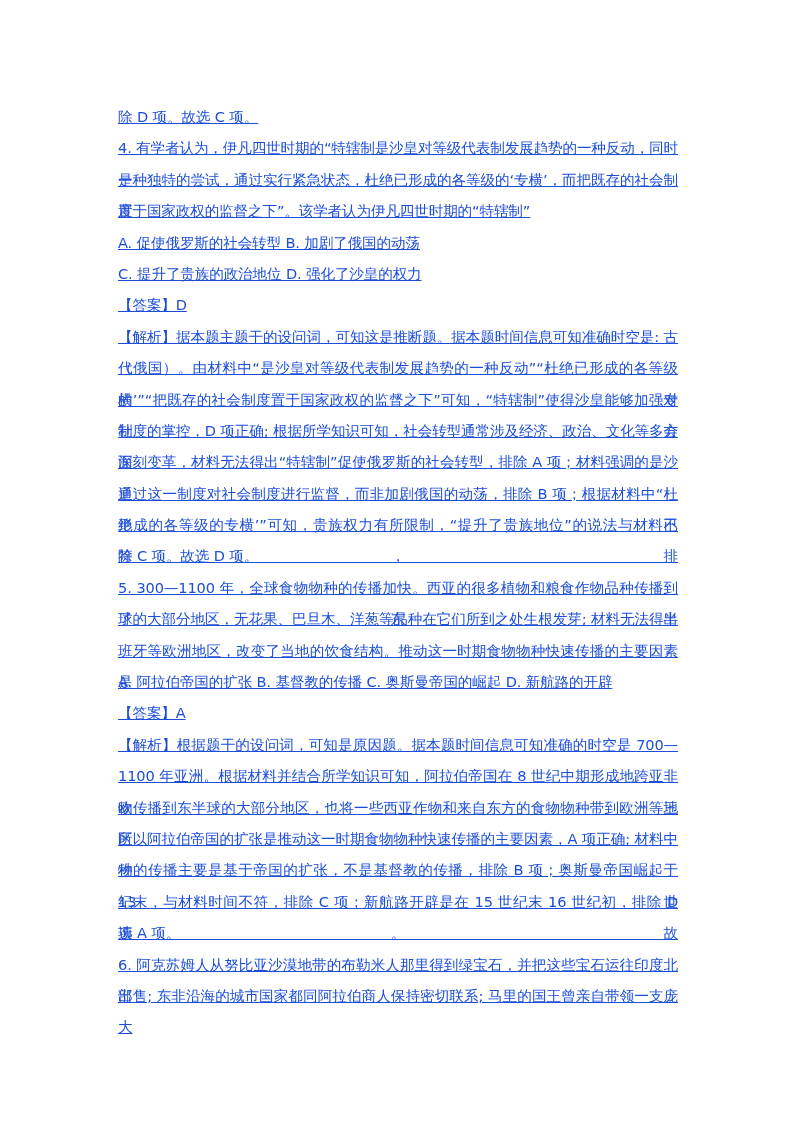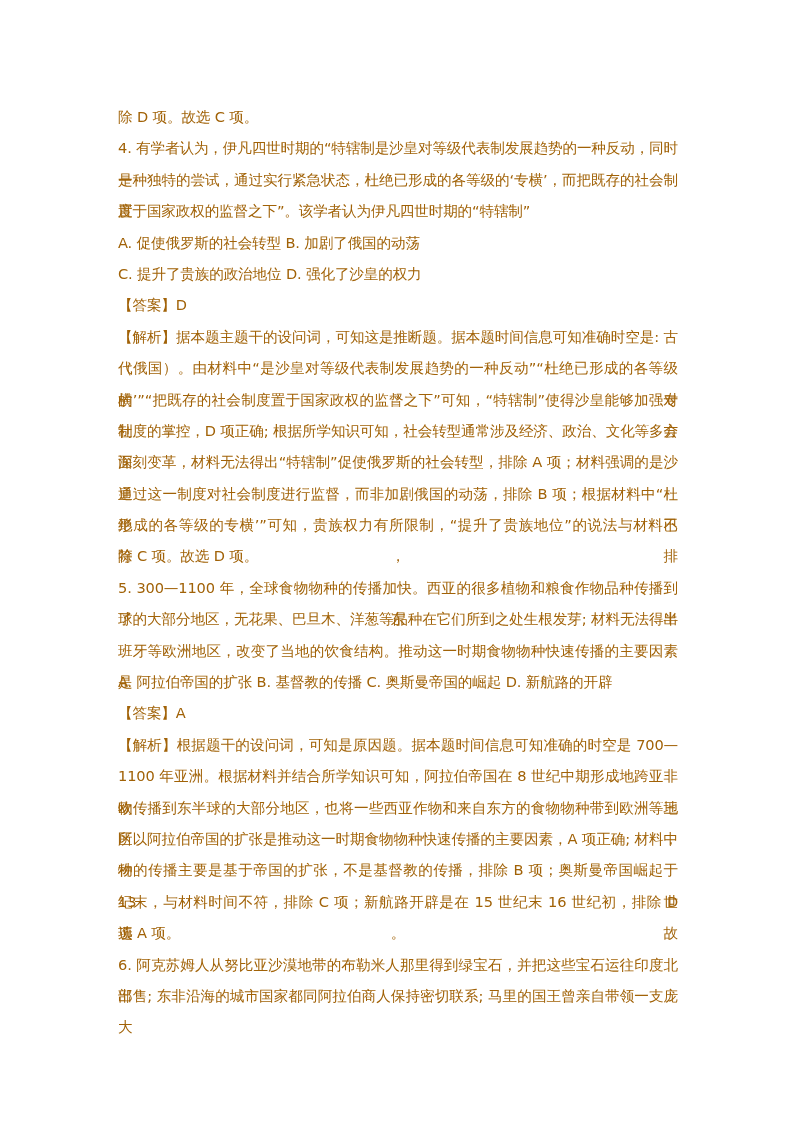--- a/index.html
+++ b/index.html
@@ -1,20 +1,20 @@
 <!DOCTYPE html>
 <html><head>
 <meta charset="utf-8">
 <style>
   html, body { margin: 0; padding: 0; background: #ffffff; }
   body { width: 794px; height: 1123px; position: relative; overflow: hidden; }
   .page {
     position: absolute; left: 118px; top: 101px; width: 560px;
     font-family: "DejaVu Sans", "Liberation Sans", sans-serif;
-    font-size: 14.6px; color: #a16207;
+    font-size: 14.6px; color: #1d4ed8; text-decoration: underline;
   }
   .line { height: 31.4px; line-height: 31.4px; white-space: nowrap; overflow: visible; letter-spacing: -0.15px; }
   .line.justify { text-align: justify; text-align-last: justify; white-space: normal; }
 </style>
 </head>
 <body>
 
 <div class="page">
   <div class="line">除 D 项。故选 C 项。</div>
   <div class="line justify">4. 有学者认为，伊凡四世时期的“特辖制是沙皇对等级代表制发展趋势的一种反动，同时是</div>

